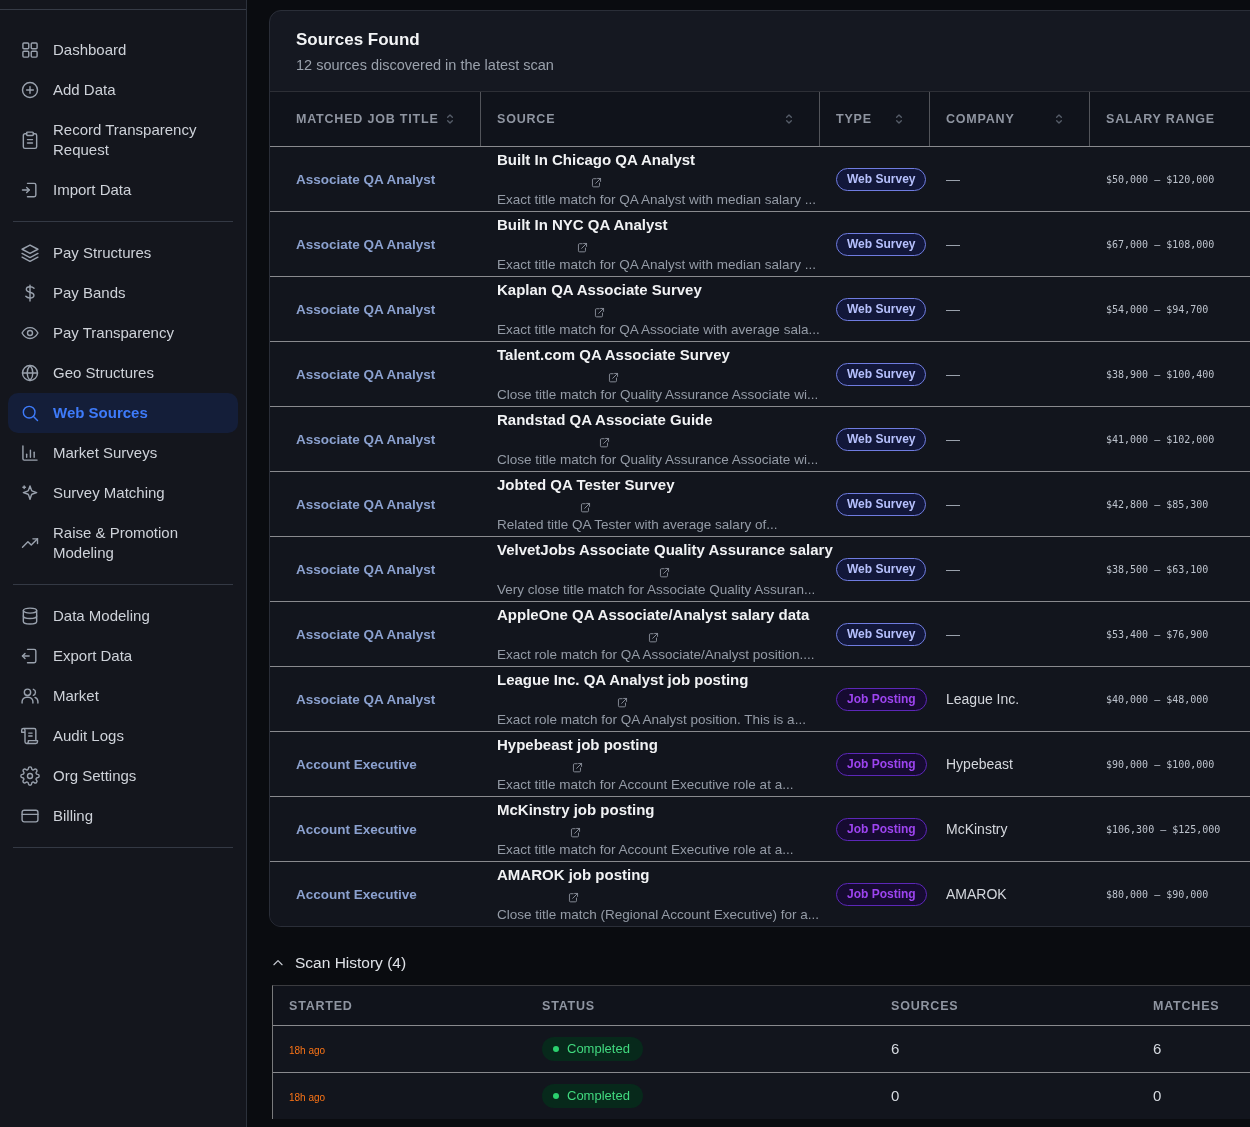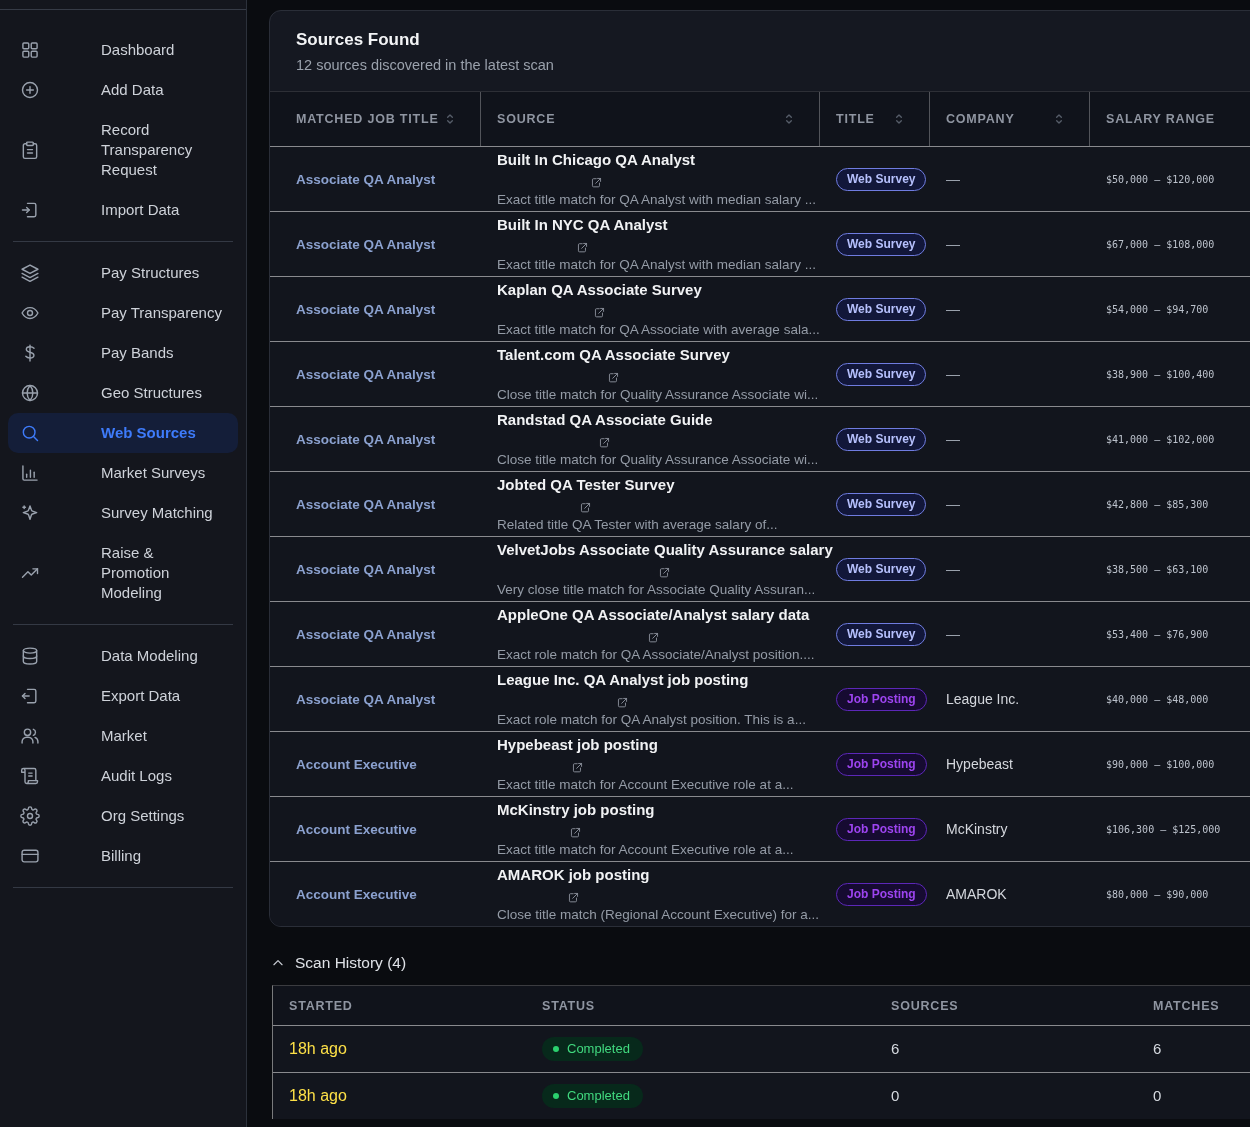--- a/index.html
+++ b/index.html
@@ -11,21 +11,21 @@
     color:#d2d6dd;
   }
   
   .sidebar { width:247px; min-width:247px; height:100%; background:#14161d; border-right:1px solid #2c313b; }
   .sidebar-top { height:10px; border-bottom:1px solid #363b46; }
   .side-nav { padding:20px 8px 0 8px; }
   .side-item { display:flex; align-items:center; gap:13px; padding:10px 12px; border-radius:10px; color:#ced2d9; font-size:15px; font-weight:500; line-height:20px; cursor:pointer; }
   .side-item .ic { width:20px; height:20px; color:#99a1ad; flex:none; display:flex; align-items:center; }
   .side-item.active { background:#141e39; color:#3e7bfa; font-weight:600; }
   .side-item.active .ic { color:#3e7bfa; }
-  .side-item .lbl { max-width:170px;margin-left:48px; }
+  .side-item .lbl { max-width:170px; }
   .side-divider { border-top:1px solid #343944; margin:11px 5px; }
   svg { display:block; }
   .ic svg, .ics svg { width:100%; height:100%; fill:none; stroke:currentColor; stroke-width:1.7; stroke-linecap:round; stroke-linejoin:round; }
 
   
   .main { flex:1; position:relative; }
   .card { margin:10px 0 0 22px; width:1060px; background:#151821; border:1px solid #2a2e38; border-radius:12px; overflow:hidden; }
   .card-head { padding:18px 26px 16px 26px; }
   .card-title { color:#f2f3f5; font-size:17px; font-weight:700; line-height:22px; }
   .card-sub { color:#9aa1ac; font-size:14.5px; line-height:19px; margin-top:5px; }
@@ -55,21 +55,21 @@
   
   .scan-head { display:flex; align-items:center; gap:10px; margin:27px 0 13px 24px; cursor:pointer; }
   .chev { width:14px; height:14px; color:#c9cdd4; }
   .chev svg { width:100%; height:100%; fill:none; stroke:currentColor; stroke-width:2; stroke-linecap:round; stroke-linejoin:round; }
   .scan-title { color:#dfe2e7; font-size:15.5px; font-weight:500; }
   .scan-table { margin-left:25px; width:1035px; border-left:1px solid rgba(255,255,255,0.45); border-top:1px solid rgba(255,255,255,0.2); }
   .scan-thead { display:grid; grid-template-columns:253px 349px 262px 1fr; height:39px; background:#10131b; align-items:center; }
   .scan-th { padding-left:16px; color:#8f95a1; font-size:12.5px; font-weight:700; letter-spacing:0.8px; }
   .scan-row { display:grid; grid-template-columns:253px 349px 262px 1fr; height:47px; align-items:center; border-top:1px solid rgba(255,255,255,0.5); background:#12151d; }
   .scan-cell { padding-left:16px; }
-  .started { color:#fde047; font-size:16px; }
+  .started { color:#f97316; font-size:10px; }
   .num { color:#d6dae0; font-size:15px; }
   .status-badge { display:inline-flex; align-items:center; gap:8px; background:#07291b; color:#41d97f; border-radius:999px; padding:4px 13px 5px 11px; font-size:13px; font-weight:500; }
   .status-dot { width:6px; height:6px; border-radius:50%; background:#2bd06e; }
 </style>
 </head>
 <body>
 
 <aside class="sidebar">
   <div class="sidebar-top"></div>
   <nav class="side-nav" id="side-nav">
@@ -122,34 +122,34 @@
             <path d="M12 2.5 2.5 7.5 12 12.5l9.5-5L12 2.5z"></path>
             <path d="m2.5 12.5 9.5 5 9.5-5"></path>
             <path d="m2.5 17 9.5 5 9.5-5"></path>
           </svg>
         </span>
         <span class="lbl">Pay Structures</span>
       </div>
       <div class="side-item">
         <span class="ic">
           <svg viewBox="0 0 24 24">
+            <path d="M12 2.5v19"></path>
+            <path d="M16.8 6.2c-1.2-1.2-2.8-1.7-4.8-1.7-2.4 0-4.4 1.2-4.4 3.2 0 4.2 9.1 2.5 9.1 6.9 0 2-2 3.3-4.7 3.3-2 0-3.9-.7-5-2"></path>
+          </svg>
+        </span>
+        <span class="lbl">Pay Bands</span>
+      </div>
+      <div class="side-item">
+        <span class="ic">
+          <svg viewBox="0 0 24 24">
             <path d="M2.5 12S6 5.5 12 5.5 21.5 12 21.5 12 18 18.5 12 18.5 2.5 12 2.5 12z"></path>
             <circle cx="12" cy="12" r="3"></circle>
           </svg>
         </span>
         <span class="lbl">Pay Transparency</span>
-      </div>
-      <div class="side-item">
-        <span class="ic">
-          <svg viewBox="0 0 24 24">
-            <path d="M12 2.5v19"></path>
-            <path d="M16.8 6.2c-1.2-1.2-2.8-1.7-4.8-1.7-2.4 0-4.4 1.2-4.4 3.2 0 4.2 9.1 2.5 9.1 6.9 0 2-2 3.3-4.7 3.3-2 0-3.9-.7-5-2"></path>
-          </svg>
-        </span>
-        <span class="lbl">Pay Bands</span>
       </div>
       <div class="side-item">
         <span class="ic">
           <svg viewBox="0 0 24 24">
             <circle cx="12" cy="12" r="9"></circle>
             <path d="M3 12h18"></path>
             <path d="M12 3a13.5 13.5 0 0 1 0 18 13.5 13.5 0 0 1 0-18z"></path>
           </svg>
         </span>
         <span class="lbl">Geo Structures</span>
@@ -278,21 +278,21 @@
         <div class="th">
           <span>SOURCE</span>
           <span class="sort">
             <svg viewBox="0 0 24 24">
               <path d="M8.5 9.5 12 6l3.5 3.5"></path>
               <path d="M8.5 14.5 12 18l3.5-3.5"></path>
             </svg>
           </span>
         </div>
         <div class="th">
-          <span>TITLE</span>
+          <span>TYPE</span>
           <span class="sort">
             <svg viewBox="0 0 24 24">
               <path d="M8.5 9.5 12 6l3.5 3.5"></path>
               <path d="M8.5 14.5 12 18l3.5-3.5"></path>
             </svg>
           </span>
         </div>
         <div class="th">
           <span>COMPANY</span>
           <span class="sort">

